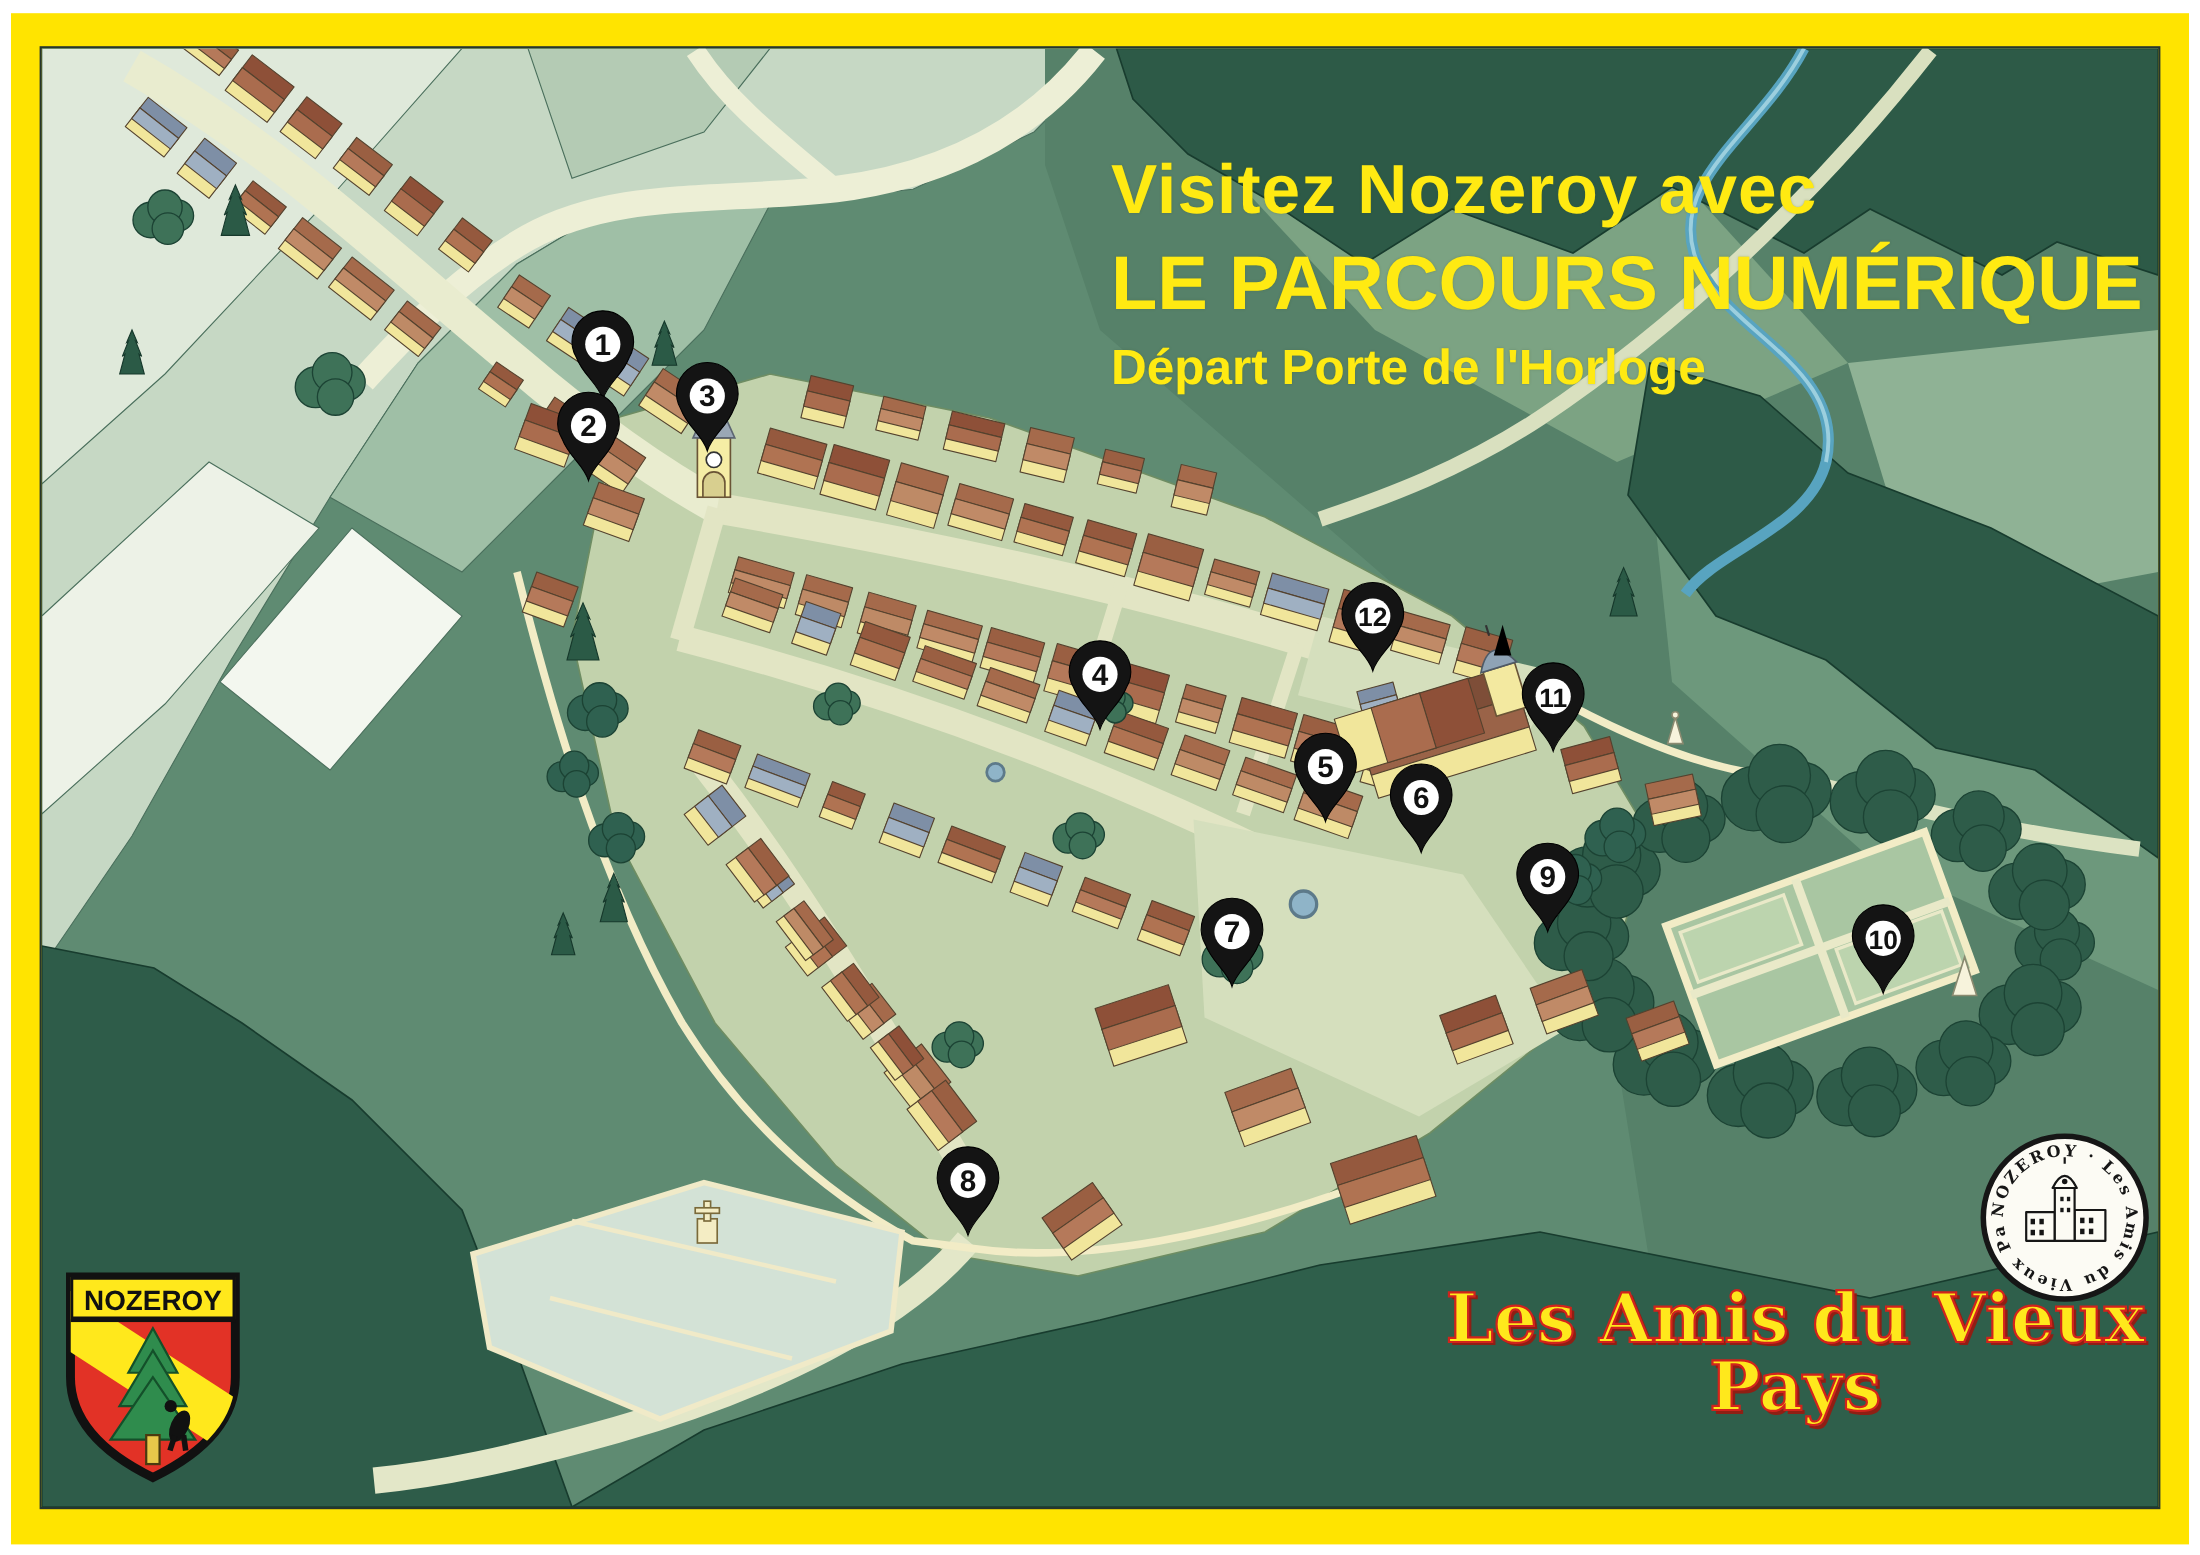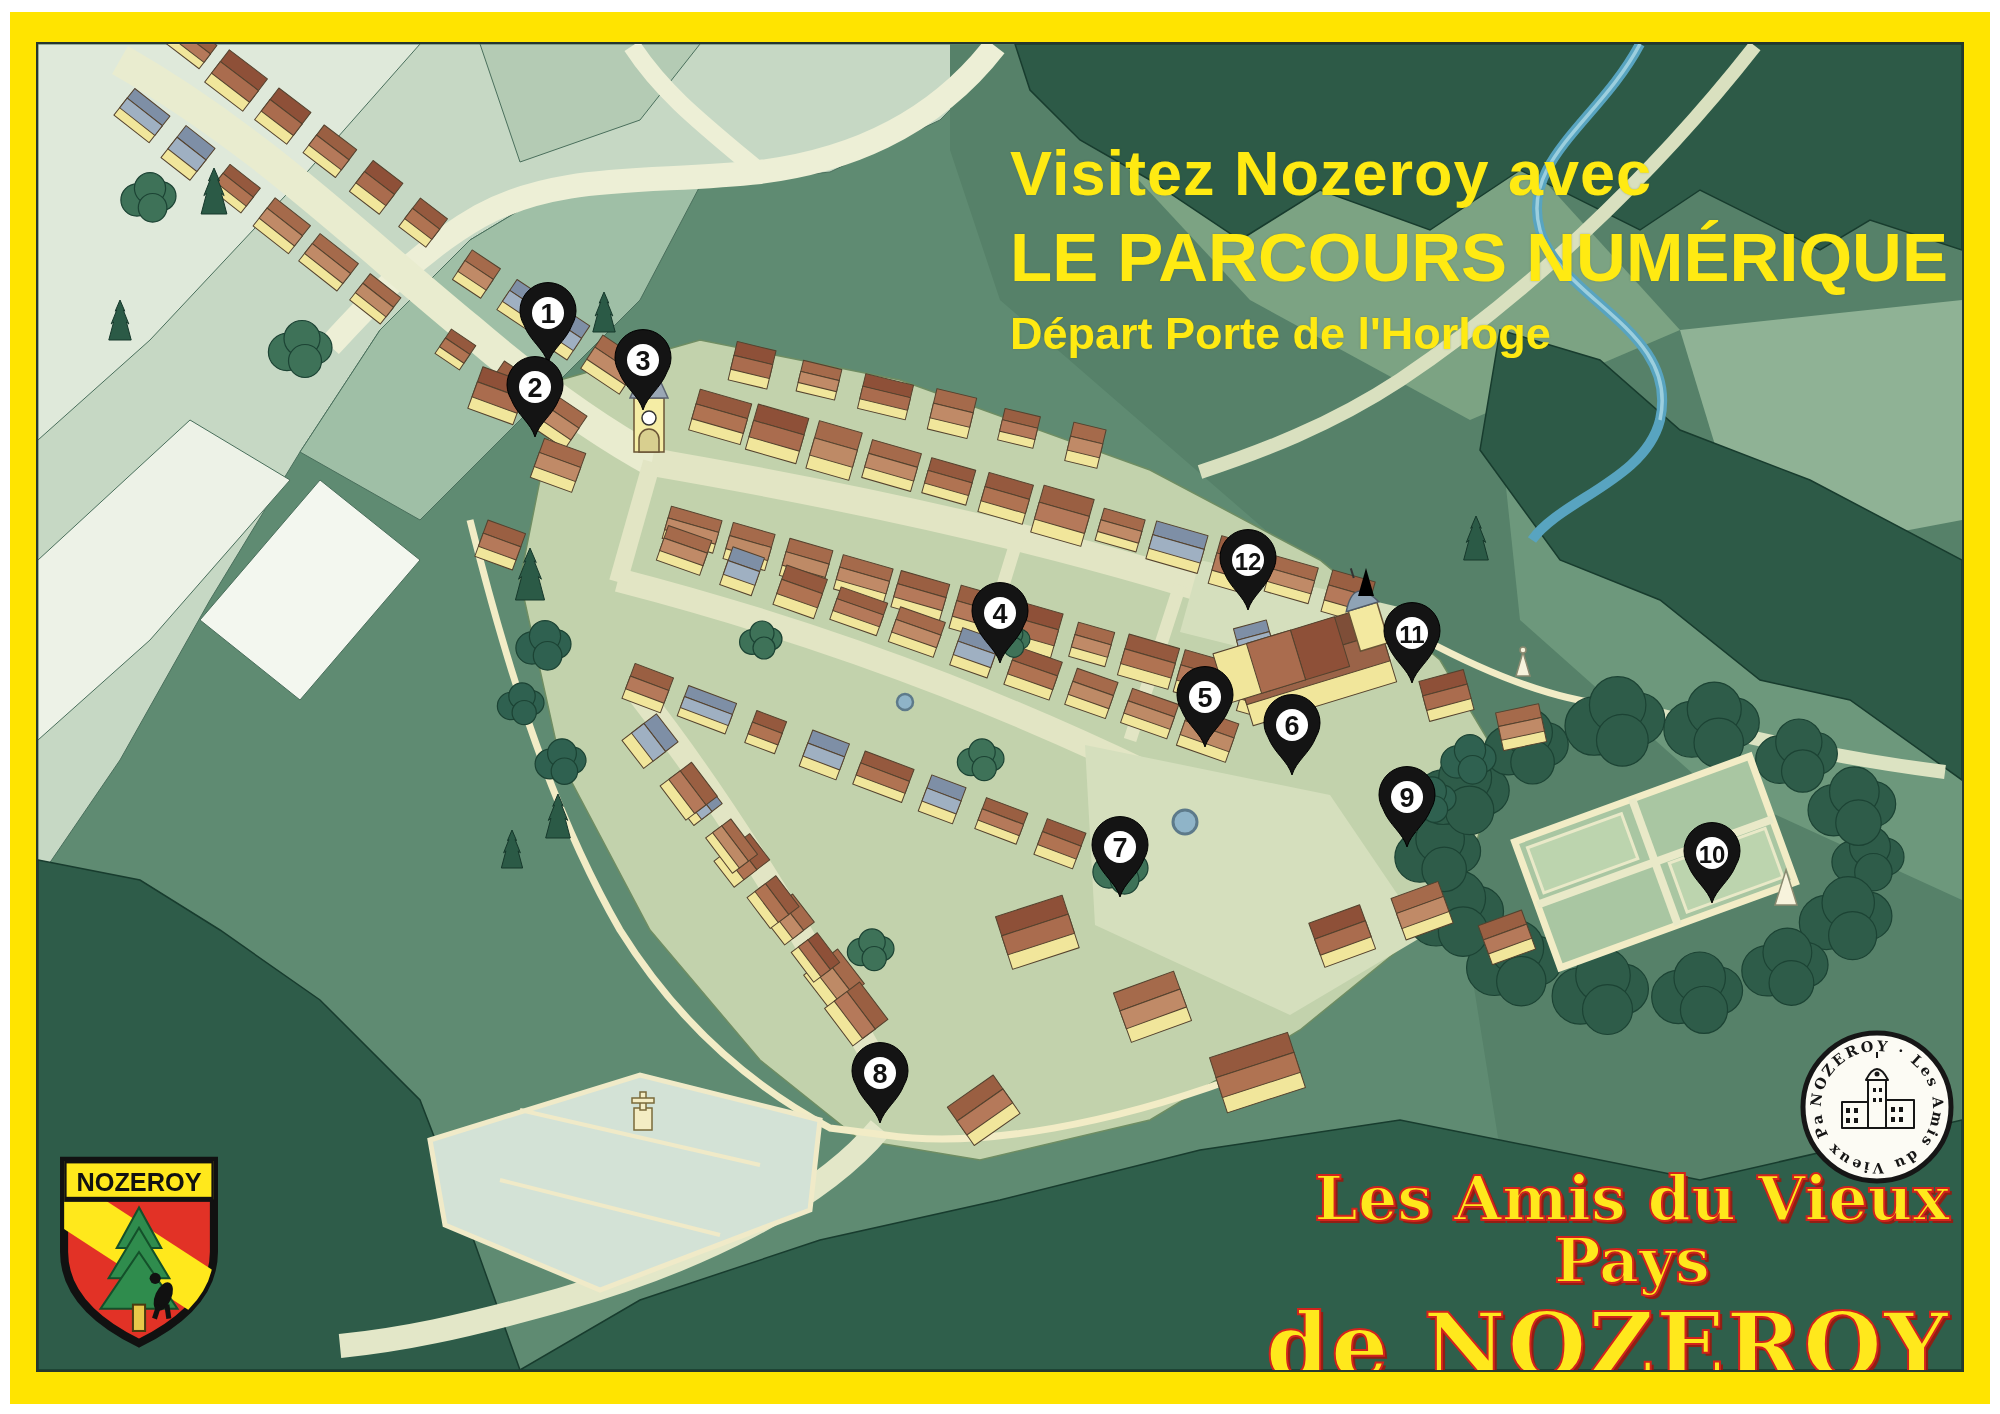--- a/index.html
+++ b/index.html
@@ -815,21 +815,20 @@
     </svg>
 
     <div class="title-block">
       <div class="title-line1">Visitez Nozeroy avec</div>
       <div class="title-line2">LE PARCOURS NUMÉRIQUE !</div>
       <div class="title-line3">Départ Porte de l'Horloge</div>
     </div>
 
     <div class="assoc-block">
       <div class="assoc-line1">Les Amis du Vieux Pays</div>
-      <div class="assoc-line2">de NOZEROY</div>
     </div>
 
     <svg class="shield" viewBox="0 0 160 192">
       <path d="M6,6 H154 V96 Q154,150 80,186 Q6,150 6,96 Z" fill="#E23226" stroke="#111" stroke-width="8"></path>
       <clipPath id="shieldClip">
           <path d="M6,6 H154 V96 Q154,150 80,186 Q6,150 6,96 Z"></path>
         </clipPath>
       <g clip-path="url(#shieldClip)">
         <rect x="-30" y="72" width="280" height="46" transform="rotate(33 80 100)" fill="#FFE81C"></rect>
         <rect x="6" y="6" width="148" height="38" fill="#FFE81C" stroke="#111" stroke-width="5"></rect>

